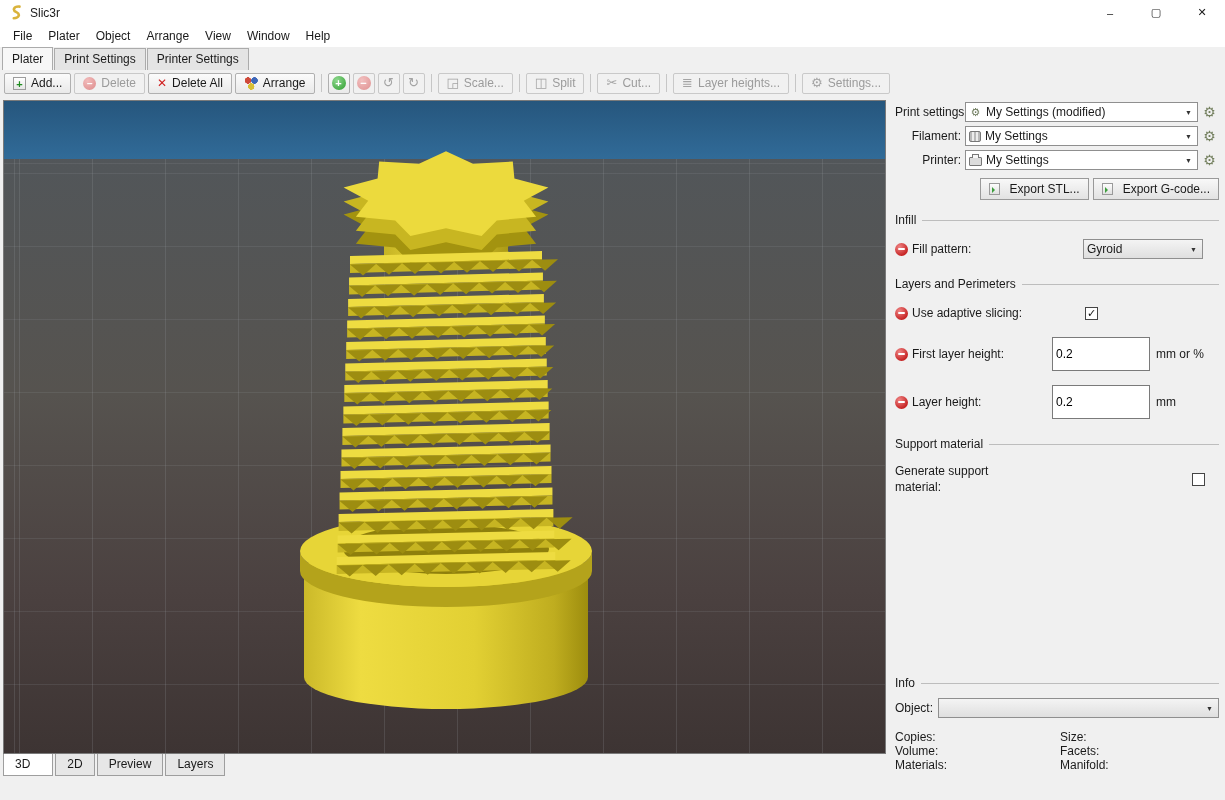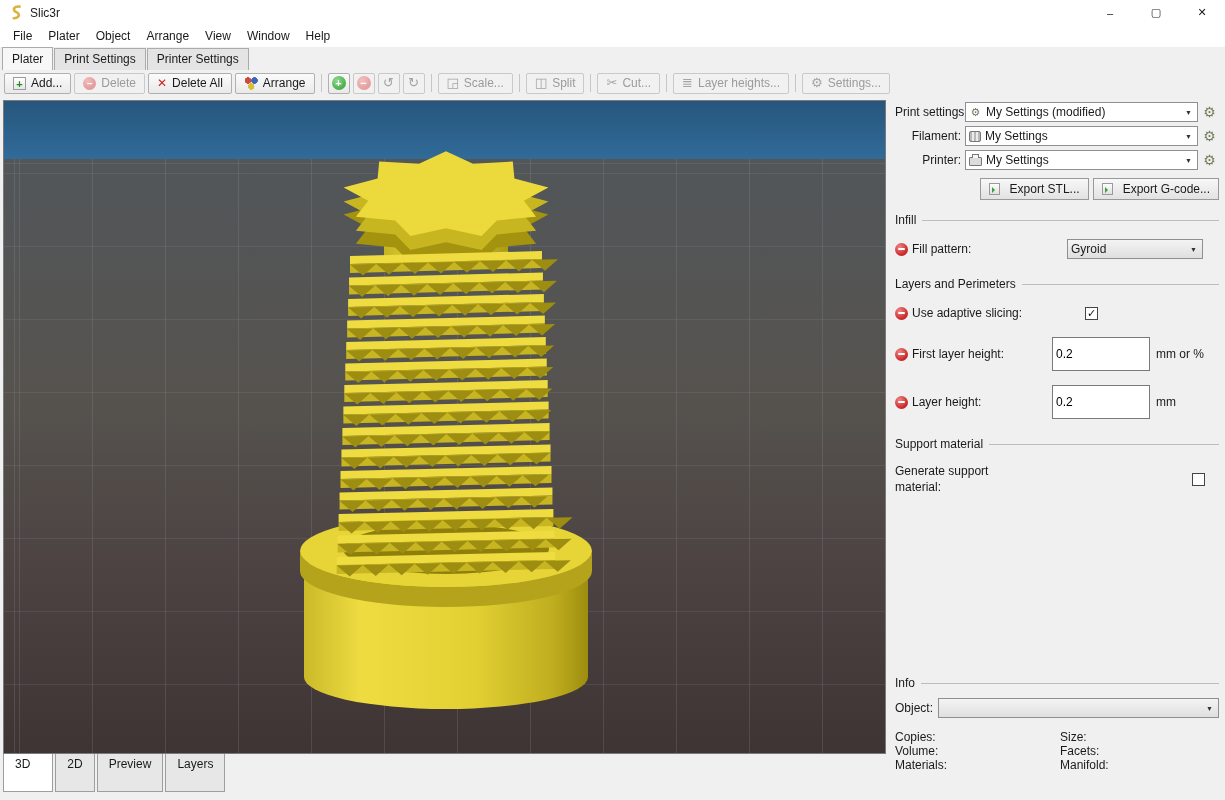--- a/index.html
+++ b/index.html
@@ -44,21 +44,21 @@
 .viewport{position:absolute;left:3px;top:100px;width:883px;height:654px;border:1px solid #7a7a7a;overflow:hidden;background:linear-gradient(180deg,#51575c 0%,#56534f 45%,#4b4140 75%,#3d3433 100%)}
 .vp-blue{position:absolute;top:0;left:0;right:0;height:58px;background:linear-gradient(#26567d,#316b98)}
 .vp-grid{position:absolute;top:58px;left:0;right:0;bottom:0;
  background-image:repeating-linear-gradient(90deg,rgba(155,160,165,.20) 0 1px,transparent 1px 73px),
                   repeating-linear-gradient(180deg,rgba(155,160,165,.15) 0 1px,transparent 1px 73px);
  background-position:15px 0,0 14px}
 #bolt-svg{position:absolute;left:0;top:0}
 
 
 .btabs{position:absolute;left:3px;top:754px;display:flex;align-items:flex-start}
-.btab{padding:3px 11px 20px;border:1px solid #9e9e9e;border-top:none;background:#e7e7e7;margin-right:2px}
+.btab{padding:3px 11px 4px;border:1px solid #9e9e9e;border-top:none;background:#e7e7e7;margin-right:2px}
 .btab.active{background:#fff;padding-right:22px}
 
 
 .side{position:absolute;left:895px;top:100px;width:330px;bottom:0;display:flex;flex-direction:column;padding-right:6px}
 .prow{display:flex;align-items:center;margin:2px 0}
 .plabel{width:66px;text-align:right;margin-right:4px;flex:none;white-space:nowrap}
 .combo{flex:1;height:20px;background:#fff;border:1px solid #8f8f8f;display:flex;align-items:center;padding:0 2px 0 3px;gap:4px;min-width:0}
 .combo .cval{flex:1;white-space:nowrap;overflow:hidden}
 .combo .carrow{flex:none;width:13px;text-align:center;font-size:7px;color:#333}
 .combo.graybg{background:linear-gradient(#f4f4f4,#dfdfdf)}
@@ -75,21 +75,21 @@
 .sect{display:flex;align-items:center;gap:6px;margin:11px 0 5px}
 .sect .line{flex:1;height:1px;background:#bdbdbd}
 .orow{display:flex;align-items:center;margin:7px 0;min-height:20px}
 .ovr{flex:none;width:13px;height:13px;border-radius:50%;background:radial-gradient(circle at 35% 30%,#ef8484,#c41e1e 75%);position:relative;margin-right:4px}
 .ovr::after{content:"";position:absolute;left:3px;right:3px;top:5px;height:2px;background:#fff;border-radius:1px}
 .olabel{flex:none;width:140px}
 .olabel.wide{width:auto}
 .cb{flex:none;width:13px;height:13px;border:1px solid #454545;background:#fff;display:flex;align-items:center;justify-content:center;font-size:11px;font-weight:700;line-height:11px;color:#111}
 .numfield{width:98px;height:19px;border:1px solid #7a7a7a;background:#fff;font:inherit;padding:16px 3px}
 .unit{margin-left:6px;white-space:nowrap}
-.fillcombo{width:136px;flex:none;margin-left:auto;margin-right:16px}
+.fillcombo{width:120px;flex:none;margin-left:auto;margin-right:16px}
 .support-label{width:122px;line-height:1.35}
 .flexspace{flex:1}
 .irow{display:flex;align-items:center;margin:3px 0}
 .ilabel{flex:none;margin-right:5px}
 .igrid{display:grid;grid-template-columns:165px 1fr;margin:9px 0 28px}
 </style>
 </head>
 <body>
 
 <div class="app">

